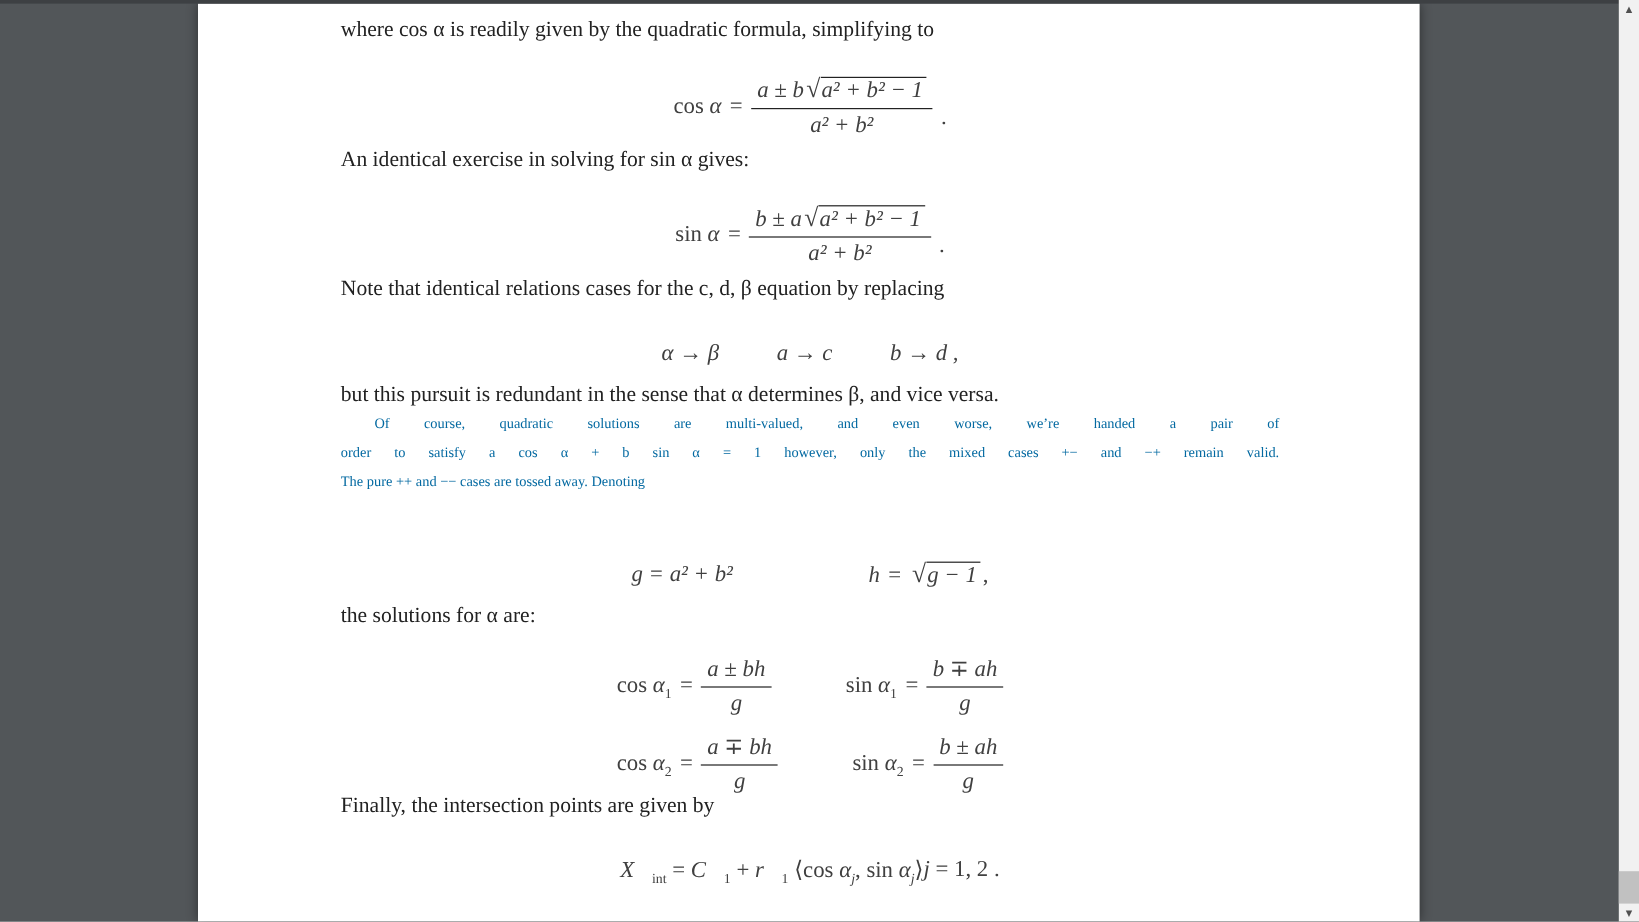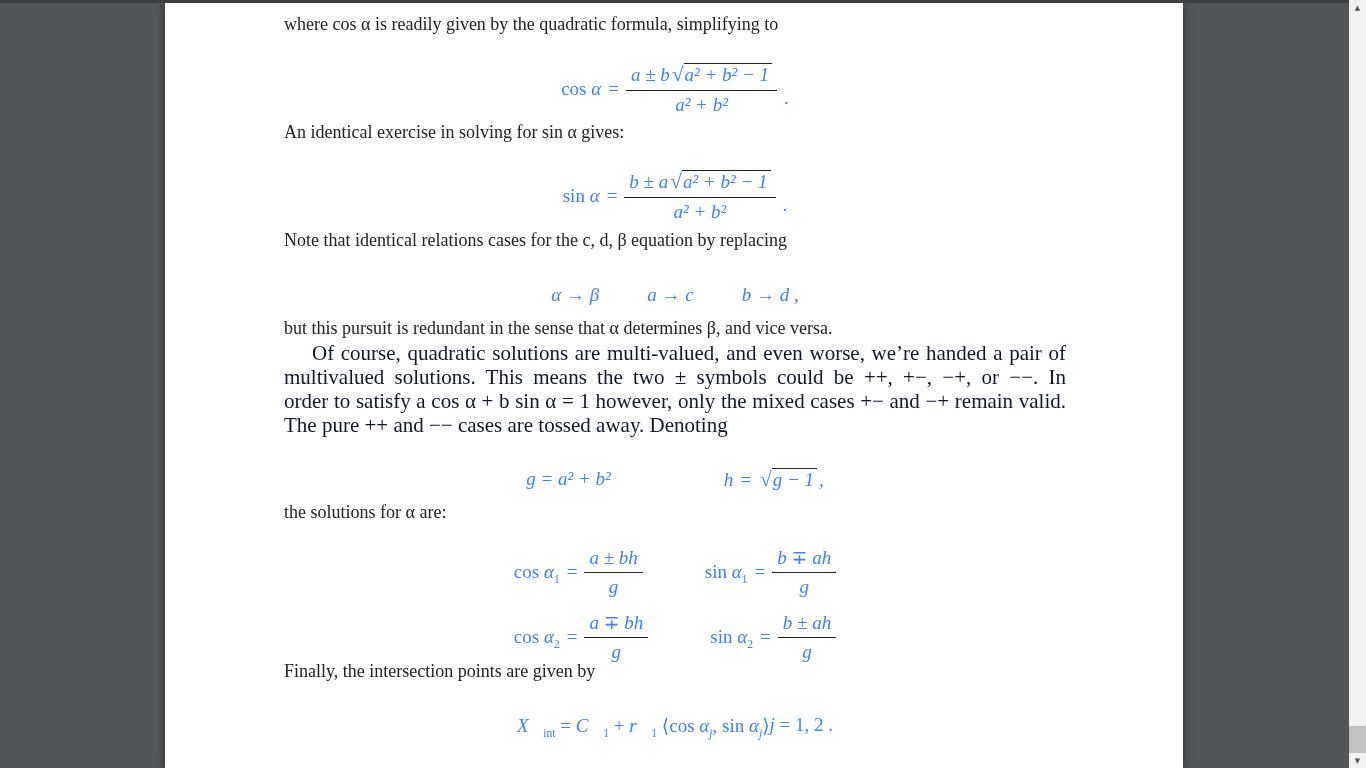--- a/index.html
+++ b/index.html
@@ -27,37 +27,37 @@
     padding-left: 24px;
   }
   
   .line {
     position: absolute; left: 119px; width: 782px;
     font-size: 18px; line-height: 24px; color: #222;
     white-space: nowrap;
   }
   .para {
     position: absolute; left: 119px; width: 782px;
-    font-size: 21px; line-height: 24px; color: #0f172a;
+    font-size: 12px; line-height: 24px; color: #0369a1;
   }
   .para .pline { height: 24px; }
   .jus { text-align: justify; text-align-last: justify; white-space: normal; }
   .indent { text-indent: 28px; }
   
   .eqrow {
     position: absolute; left: 119px; width: 782px;
     display: flex; justify-content: center; align-items: center;
   }
   .row-repl  { column-gap: 48px; }
   .row-gh    { column-gap: 113px; }
   .row-sol   { column-gap: 62px; }
   .row-final { }
   .math {
     display: inline-flex; align-items: center;
-    font-size: 19px; color: #3b82f6; white-space: pre; margin-top: 28px;
+    font-size: 19px; color: #404040; white-space: pre; margin-top: 28px;
   }
   .mtext { display: inline; white-space: pre; }
   .fn { font-style: normal; }
   .it { font-style: italic; }
   sub { font-size: 11.5px; font-style: normal; line-height: 0; }
   sub.itsub { font-style: italic; }
   .meq { margin: 0 7px; font-style: normal; }
   .frac { display: inline-block; text-align: center; vertical-align: middle; }
   .num { display: block; padding: 0 5px 3px; border-bottom: 1.4px solid #222; white-space: nowrap; }
   .den { display: block; padding-top: 3px; }
@@ -110,21 +110,20 @@
   <div class="eqrow row-repl" style="top:266px;height:24px">
     <span class="math it">α → β</span>
     <span class="math it">a → c</span>
     <span class="math it">b → d ,</span>
   </div>
 
   <div class="line" style="top:313px">but this pursuit is redundant in the sense that α determines β, and vice versa.</div>
 
   <div class="para" style="top:338px">
     <div class="pline jus indent">Of course, quadratic solutions are multi-valued, and even worse, we’re handed a pair of</div>
-    <div class="pline jus">multivalued solutions. This means the two ± symbols could be ++, +−, −+, or −−. In</div>
     <div class="pline jus">order to satisfy a cos α + b sin α = 1 however, only the mixed cases +− and −+ remain valid.</div>
     <div class="pline">The pure ++ and −− cases are tossed away. Denoting</div>
   </div>
 
   <div class="eqrow row-gh" style="top:446px;height:32px">
     <span class="math it">g = a² + b²</span>
     <span class="math"><span class="mtext"><span class="it">h</span><span class="meq">=</span><span class="rad">√</span><span class="radicand it">g − 1</span><span class="hcomma">,</span></span></span>
   </div>
 
   <div class="line" style="top:497px">the solutions for α are:</div>

